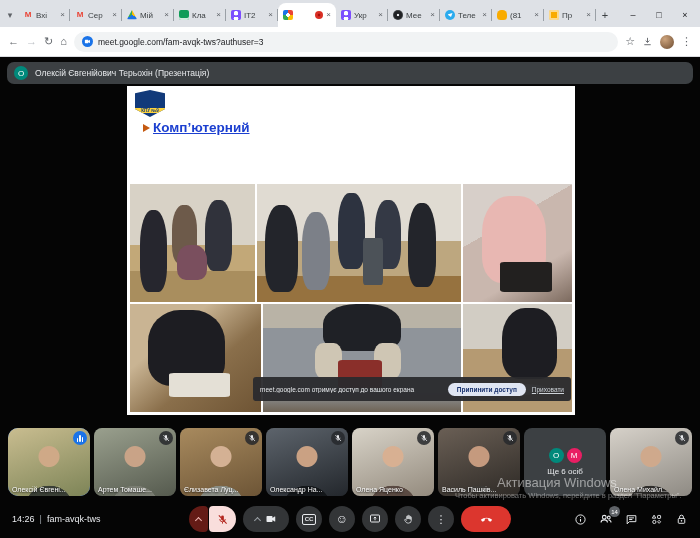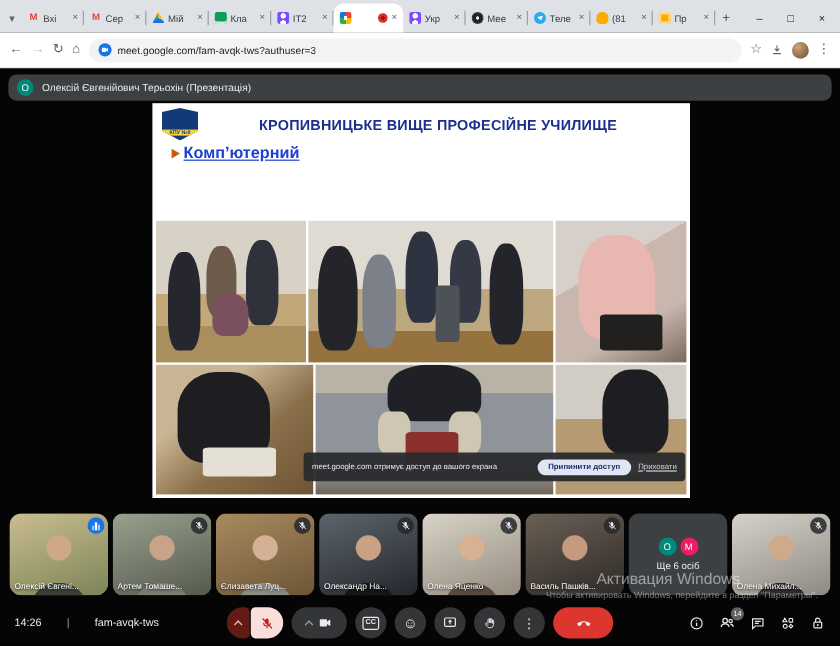--- a/index.html
+++ b/index.html
@@ -83,21 +83,21 @@
   .tile-name{position:absolute;left:4px;bottom:3px;font-size:7px;color:#fff;text-shadow:0 1px 2px rgba(0,0,0,.9);z-index:3;white-space:nowrap}
   .more-tile{display:flex;flex-direction:column;align-items:center;justify-content:center;gap:4px;background:#3c4043}
   .more-avatars{display:flex;gap:3px}
   .mini-av{width:15px;height:15px;border-radius:50%;color:#fff;font-size:8px;display:flex;align-items:center;justify-content:center}
   .mini-av.teal{background:#00897b}
   .mini-av.pink{background:#e91e63}
   .more-label{font-size:8px;color:#e8eaed}
 
   
   .bottom-bar{position:absolute;left:0;top:443px;width:700px;height:38px;display:flex;align-items:center;padding:0 12px;background:#050505}
-  .meta{display:flex;align-items:center;gap:21px;font-size:9px;color:#e8eaed}
+  .meta{display:flex;align-items:center;gap:5px;font-size:9px;color:#e8eaed}
   .meta .div{color:#9aa0a6}
   .controls{position:absolute;left:50%;transform:translateX(-50%);display:flex;align-items:center;gap:7px}
   .chev{width:5px;height:5px;border-left:1.4px solid #9aa0a6;border-top:1.4px solid #9aa0a6;transform:rotate(45deg);margin-top:2px}
   .mic-group{display:flex;gap:1px;cursor:pointer}
   .mic-chevron{width:19px;height:26px;background:#641b16;border-radius:13px 4px 4px 13px;display:flex;align-items:center;justify-content:center}
   .mic-chevron .chev{border-color:#f2b8b5}
   .mic-main{width:27px;height:26px;background:#f9dedc;border-radius:4px 13px 13px 4px;display:flex;align-items:center;justify-content:center;color:#b3261e}
   .cam-pill{width:46px;height:26px;background:#333537;border-radius:13px;display:flex;align-items:center;justify-content:center;gap:5px;color:#e8eaed;cursor:pointer}
   .circle-btn{width:26px;height:26px;border-radius:50%;background:#333537;display:flex;align-items:center;justify-content:center;color:#e8eaed;cursor:pointer}
   .cc-box{font-size:6px;font-weight:bold;border:1.2px solid #e8eaed;border-radius:2px;padding:0 1.5px;line-height:1.5}
@@ -213,21 +213,20 @@
   <div class="presenter-bar">
     <span class="avatar-teal">О</span>
     <span class="presenter-name">Олексій Євгенійович Терьохін (Презентація)</span>
   </div>
 
   <div class="slide">
     <div class="slide-header">
       <div class="logo">
         <span class="logo-ribbon">КПУ №9</span>
       </div>
-      <div class="school-name">КРОПИВНИЦЬКЕ ВИЩЕ ПРОФЕСІЙНЕ УЧИЛИЩЕ</div>
     </div>
     <div class="slide-title">
     </div>
     <div class="bullet-line">
       <span class="bullet-arrow"></span>
       <span class="bullet-text">Комп’ютерний</span>
     </div>
 
     <div class="collage">
       <div class="crow crow1">

